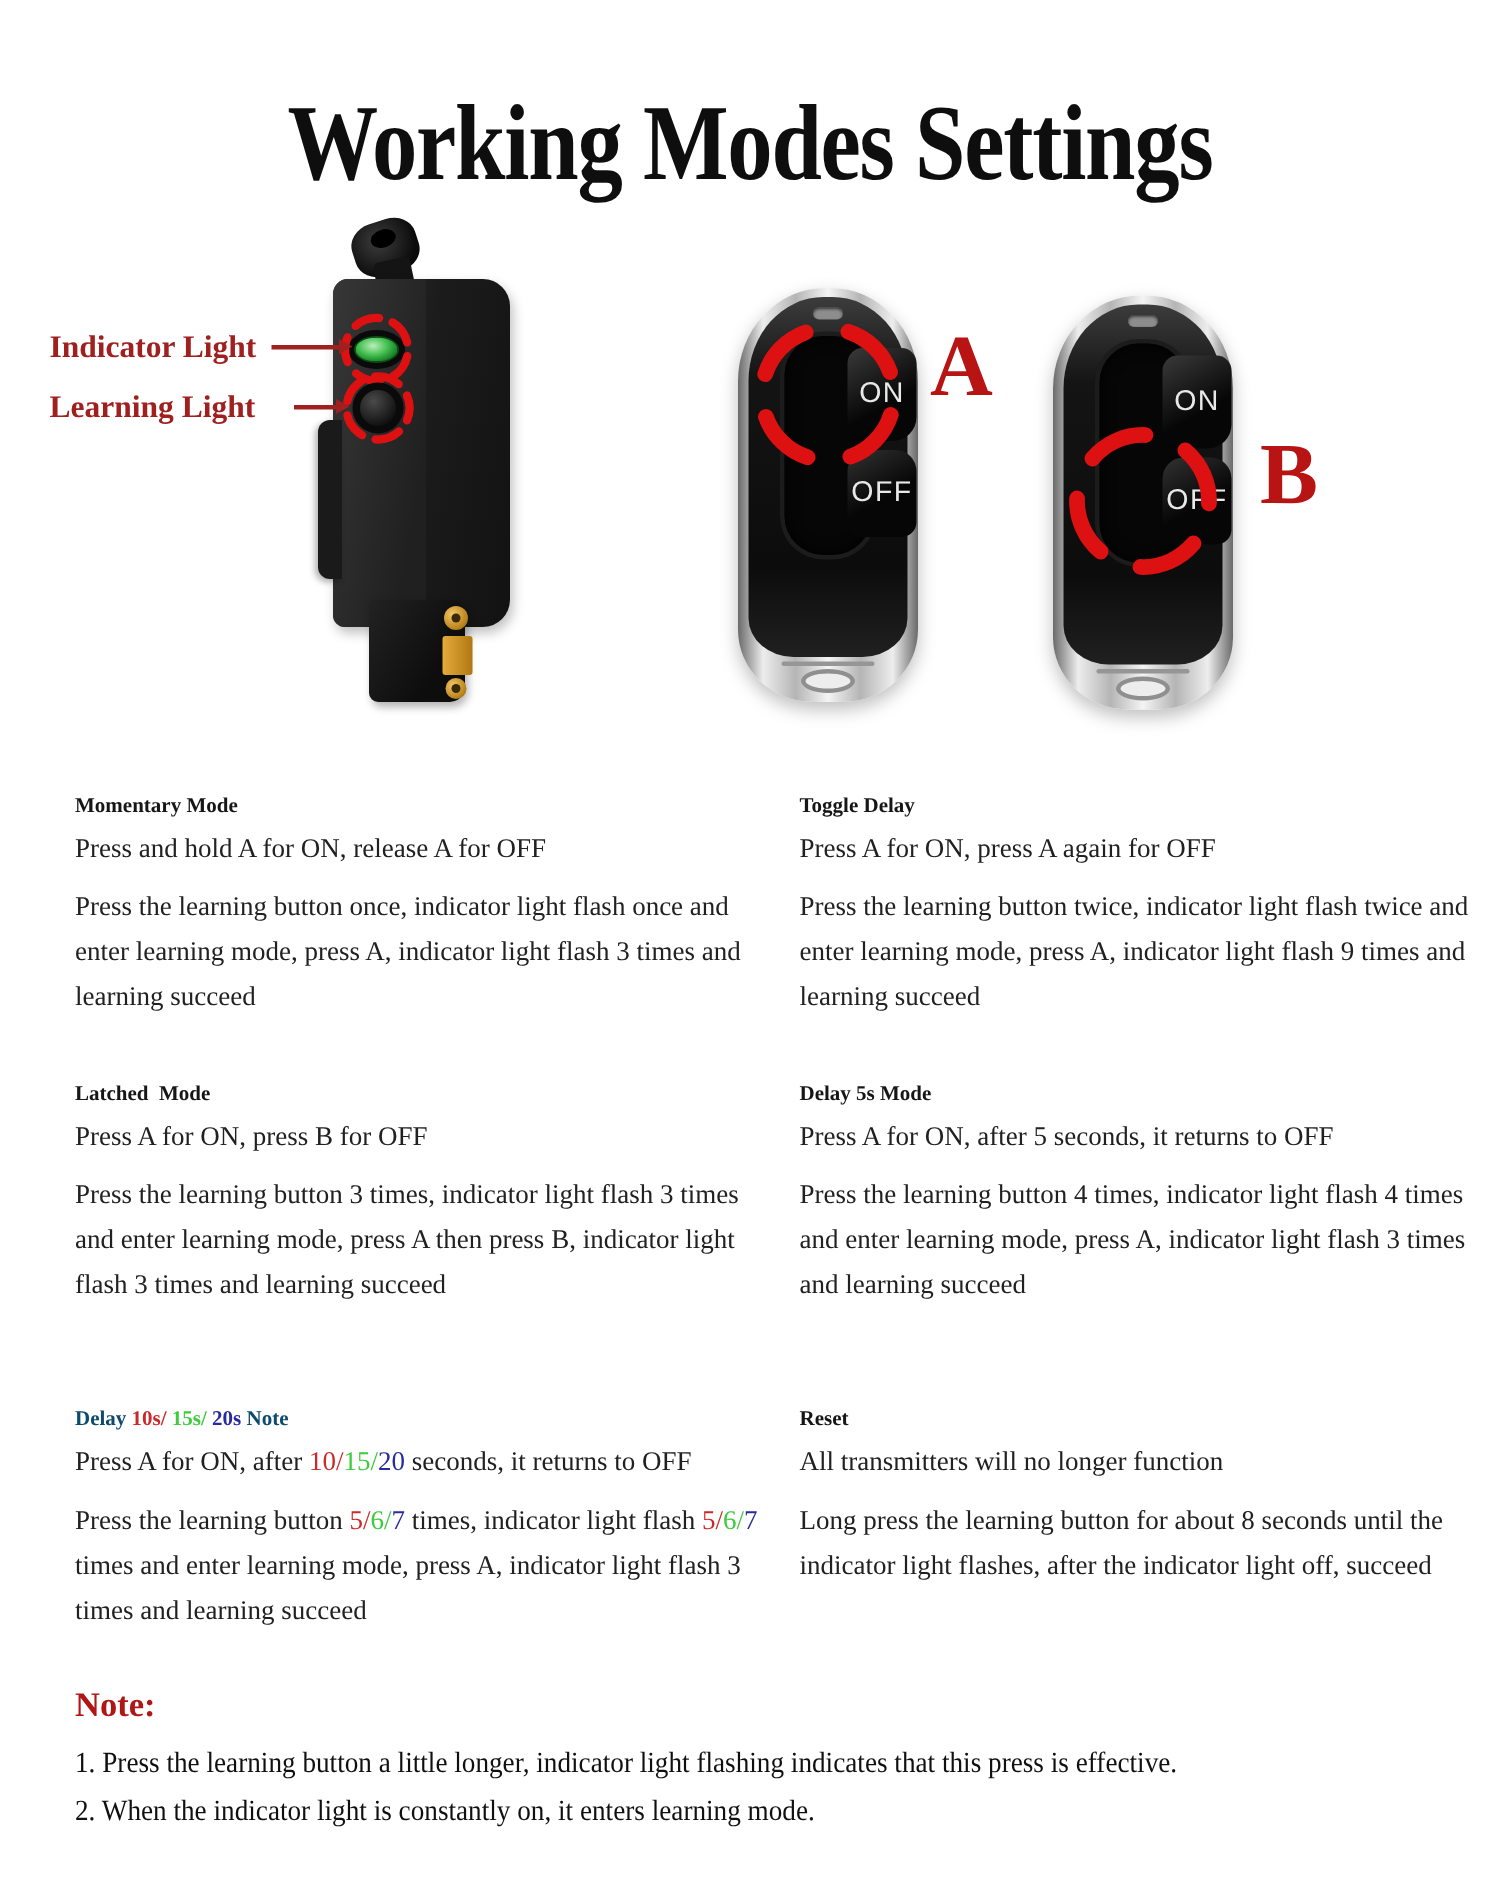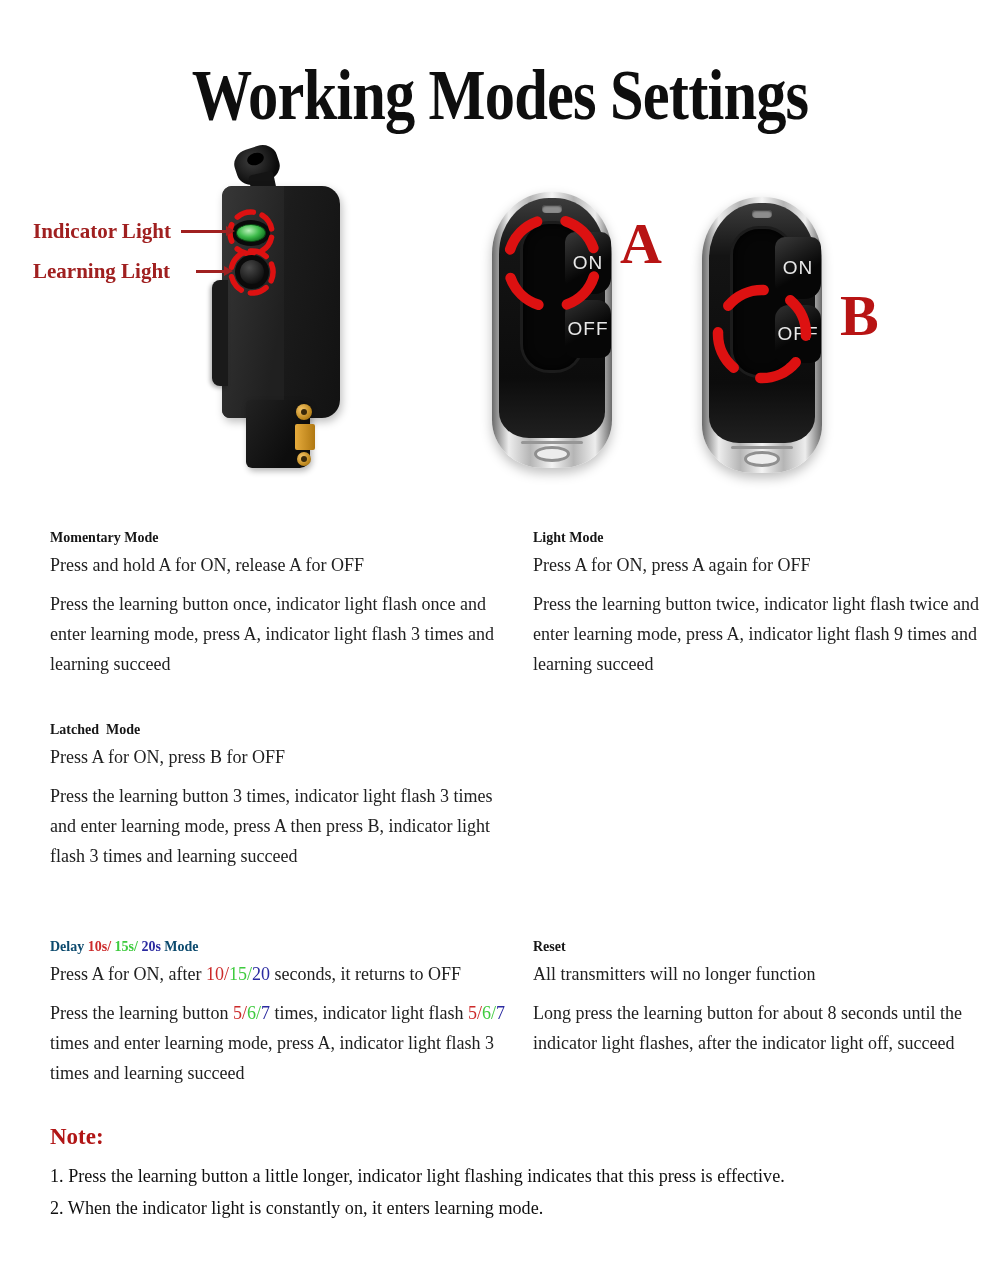--- a/index.html
+++ b/index.html
@@ -157,34 +157,39 @@
   </div>
   <div class="letter" style="left:840px;top:287px;">B</div>
 
   <section class="sec" style="left:50px;top:530px;width:462px;">
     <h2>Momentary Mode</h2>
     <p class="summary">Press and hold A for ON, release A for OFF</p>
     <p class="detail">Press the learning button once, indicator light flash once and enter learning mode, press A, indicator light flash 3 times and learning succeed</p>
   </section>
 
   <section class="sec" style="left:533px;top:530px;width:458px;">
-    <h2>Light Mode</h2>
+    <h2>Toggle Delay</h2>
     <p class="summary">Press A for ON, press A again for OFF</p>
     <p class="detail">Press the learning button twice, indicator light flash twice and enter learning mode, press A, indicator light flash 9 times and learning succeed</p>
   </section>
 
   <section class="sec" style="left:50px;top:722px;width:462px;">
     <h2>Latched  Mode</h2>
     <p class="summary">Press A for ON, press B for OFF</p>
     <p class="detail">Press the learning button 3 times, indicator light flash 3 times and enter learning mode, press A then press B, indicator light flash 3 times and learning succeed</p>
   </section>
 
+  <section class="sec" style="left:533px;top:722px;width:458px;">
+    <h2>Delay 5s Mode</h2>
+    <p class="summary">Press A for ON, after 5 seconds, it returns to OFF</p>
+    <p class="detail">Press the learning button 4 times, indicator light flash 4 times and enter learning mode, press A, indicator light flash 3 times and learning succeed</p>
+  </section>
 
   <section class="sec" style="left:50px;top:939px;width:468px;">
-    <h2><span class="seg-black">Delay </span><span class="seg-red">10s/</span><span class="seg-green"> 15s/</span><span class="seg-navy"> 20s</span><span class="seg-black"> Mode</span></h2>
+    <h2><span class="seg-black">Delay </span><span class="seg-red">10s/</span><span class="seg-green"> 15s/</span><span class="seg-navy"> 20s</span><span class="seg-black"> Note</span></h2>
     <p class="summary"><span class="seg-black">Press A for ON, after </span><span class="seg-red">10/</span><span class="seg-green">15/</span><span class="seg-navy">20</span><span class="seg-black"> seconds, it returns to OFF</span></p>
     <p class="detail"><span class="seg-black">Press the learning button </span><span class="seg-red">5/</span><span class="seg-green">6/</span><span class="seg-navy">7</span><span class="seg-black"> times, indicator light flash </span><span class="seg-red">5/</span><span class="seg-green">6/</span><span class="seg-navy">7</span><span class="seg-black">  times and enter learning mode, press A, indicator light flash 3 times and learning succeed</span></p>
   </section>
 
   <section class="sec" style="left:533px;top:939px;width:458px;">
     <h2>Reset</h2>
     <p class="summary">All transmitters will no longer function</p>
     <p class="detail">Long press the learning button for about 8 seconds until the indicator light flashes, after the indicator light off, succeed</p>
   </section>
 

